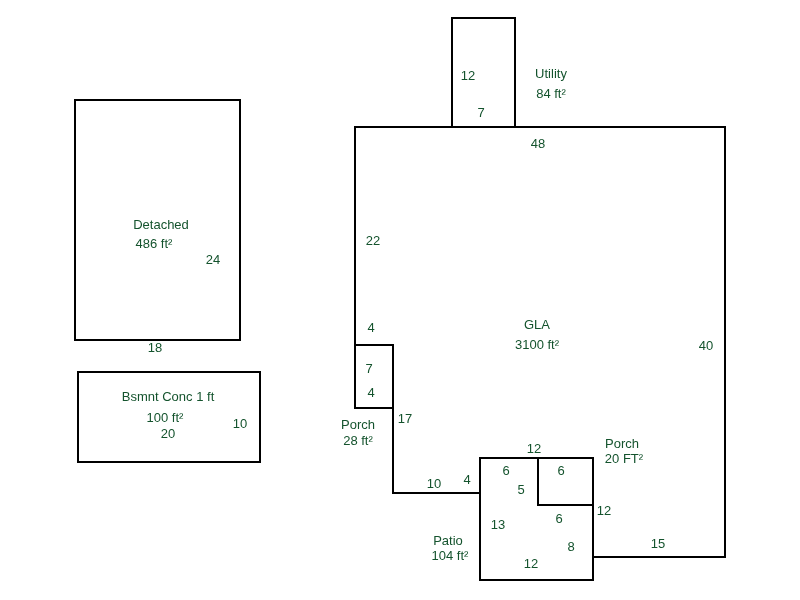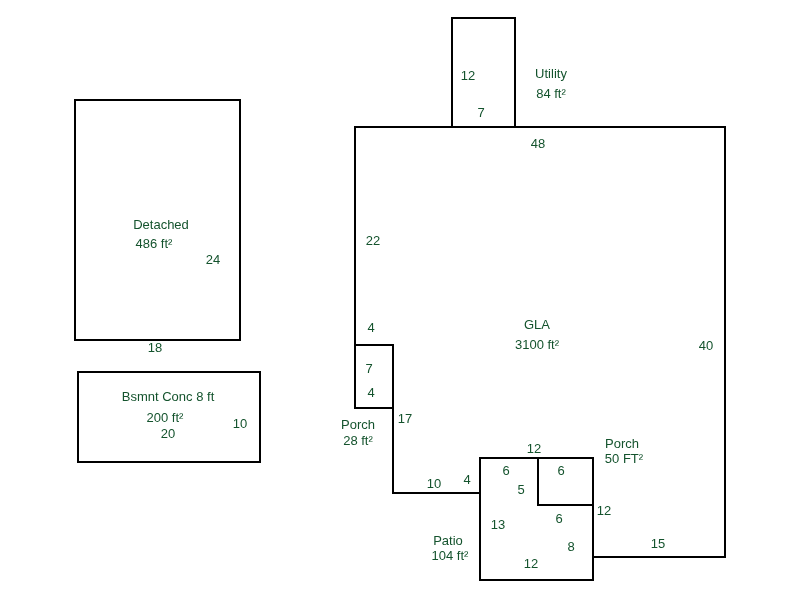--- a/index.html
+++ b/index.html
@@ -37,22 +37,22 @@
       <rect x="480" y="458" width="113" height="122"></rect>
       <rect x="538" y="458" width="55" height="47"></rect>
     </g>
   </svg>
 
   <div class="lbl" style="left:161px;top:224px">Detached</div>
   <div class="lbl" style="left:154px;top:243px">486 ft²</div>
   <div class="lbl" style="left:213px;top:259px">24</div>
   <div class="lbl" style="left:155px;top:347px">18</div>
 
-  <div class="lbl" style="left:168px;top:396px">Bsmnt Conc 8 ft</div>
-  <div class="lbl" style="left:165px;top:417px">200 ft²</div>
+  <div class="lbl" style="left:168px;top:396px">Bsmnt Conc 1 ft</div>
+  <div class="lbl" style="left:165px;top:417px">100 ft²</div>
   <div class="lbl" style="left:240px;top:423px">10</div>
   <div class="lbl" style="left:168px;top:433px">20</div>
 
   <div class="lbl" style="left:468px;top:75px">12</div>
   <div class="lbl" style="left:481px;top:112px">7</div>
   <div class="lbl" style="left:551px;top:73px">Utility</div>
   <div class="lbl" style="left:551px;top:93px">84 ft²</div>
 
   <div class="lbl" style="left:538px;top:143px">48</div>
   <div class="lbl" style="left:373px;top:240px">22</div>
@@ -68,21 +68,21 @@
   <div class="lbl" style="left:658px;top:543px">15</div>
 
   <div class="lbl" style="left:369px;top:368px">7</div>
   <div class="lbl" style="left:371px;top:392px">4</div>
   <div class="lbl" style="left:358px;top:424px">Porch</div>
   <div class="lbl" style="left:358px;top:440px">28 ft²</div>
 
   <div class="lbl" style="left:561px;top:470px">6</div>
   <div class="lbl" style="left:521px;top:489px">5</div>
   <div class="lbl" style="left:622px;top:443px">Porch</div>
-  <div class="lbl" style="left:624px;top:458px">50 FT²</div>
+  <div class="lbl" style="left:624px;top:458px">20 FT²</div>
   <div class="lbl" style="left:559px;top:518px">6</div>
 
   <div class="lbl" style="left:506px;top:470px">6</div>
   <div class="lbl" style="left:498px;top:524px">13</div>
   <div class="lbl" style="left:571px;top:546px">8</div>
   <div class="lbl" style="left:531px;top:563px">12</div>
   <div class="lbl" style="left:448px;top:540px">Patio</div>
   <div class="lbl" style="left:450px;top:555px">104 ft²</div>
 
 </div>

